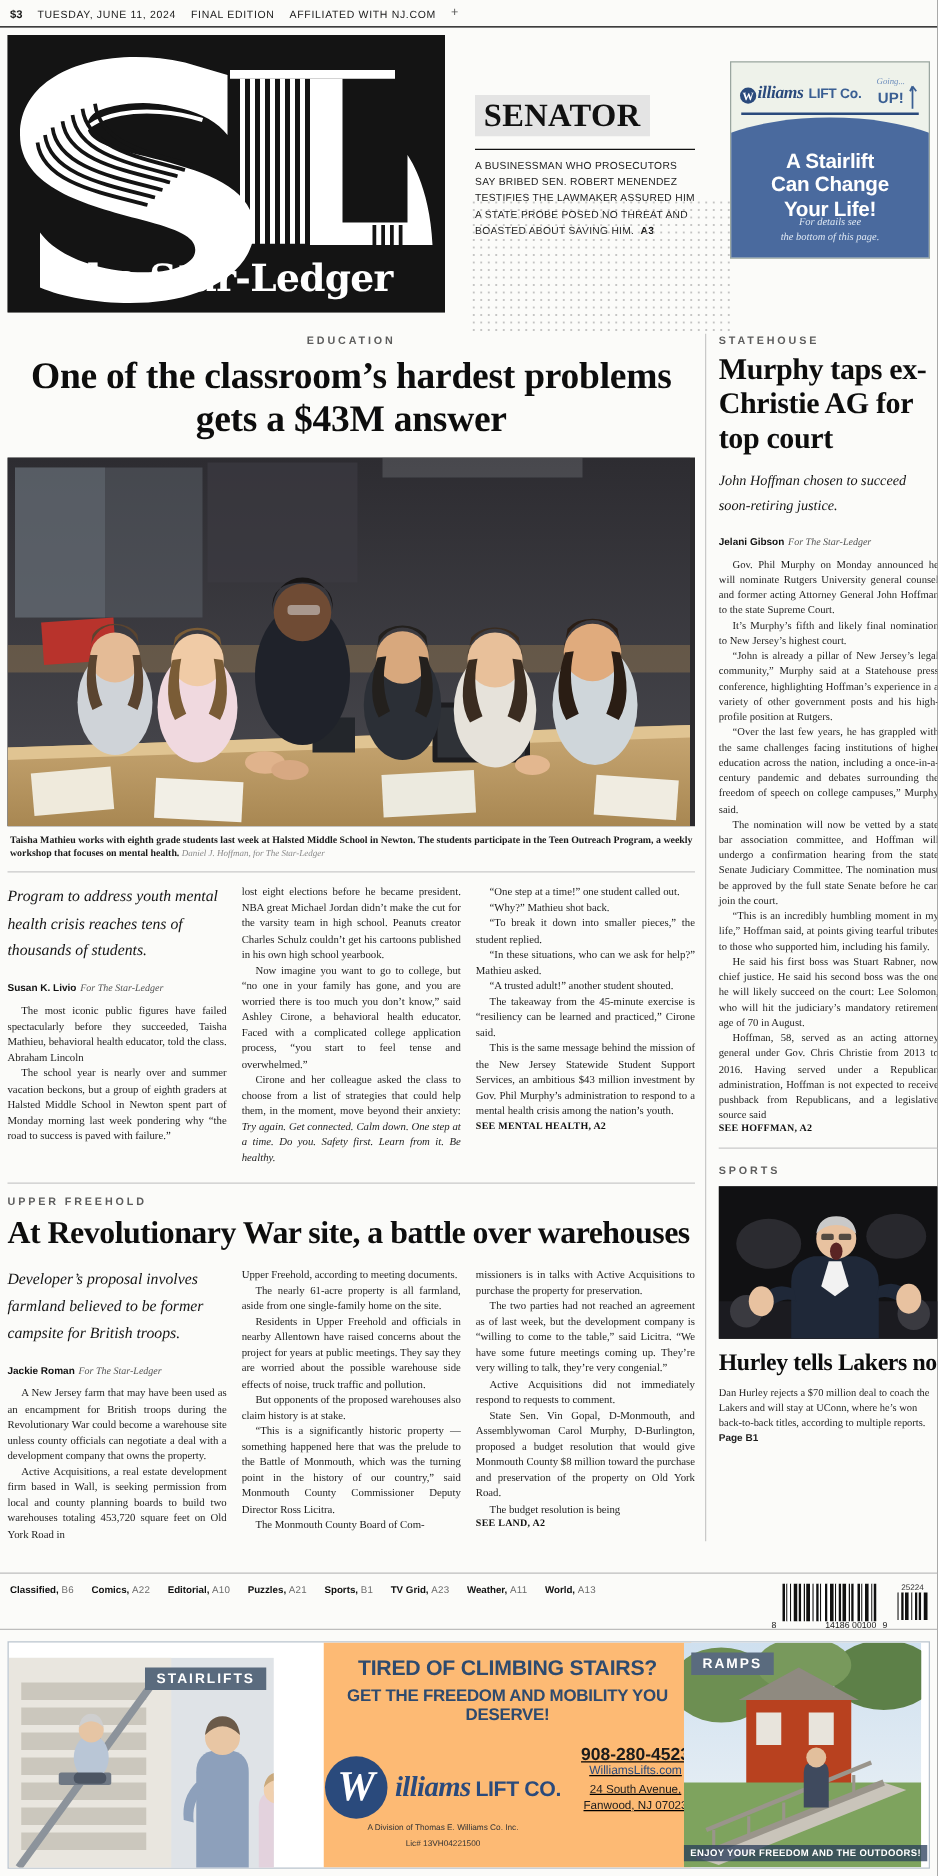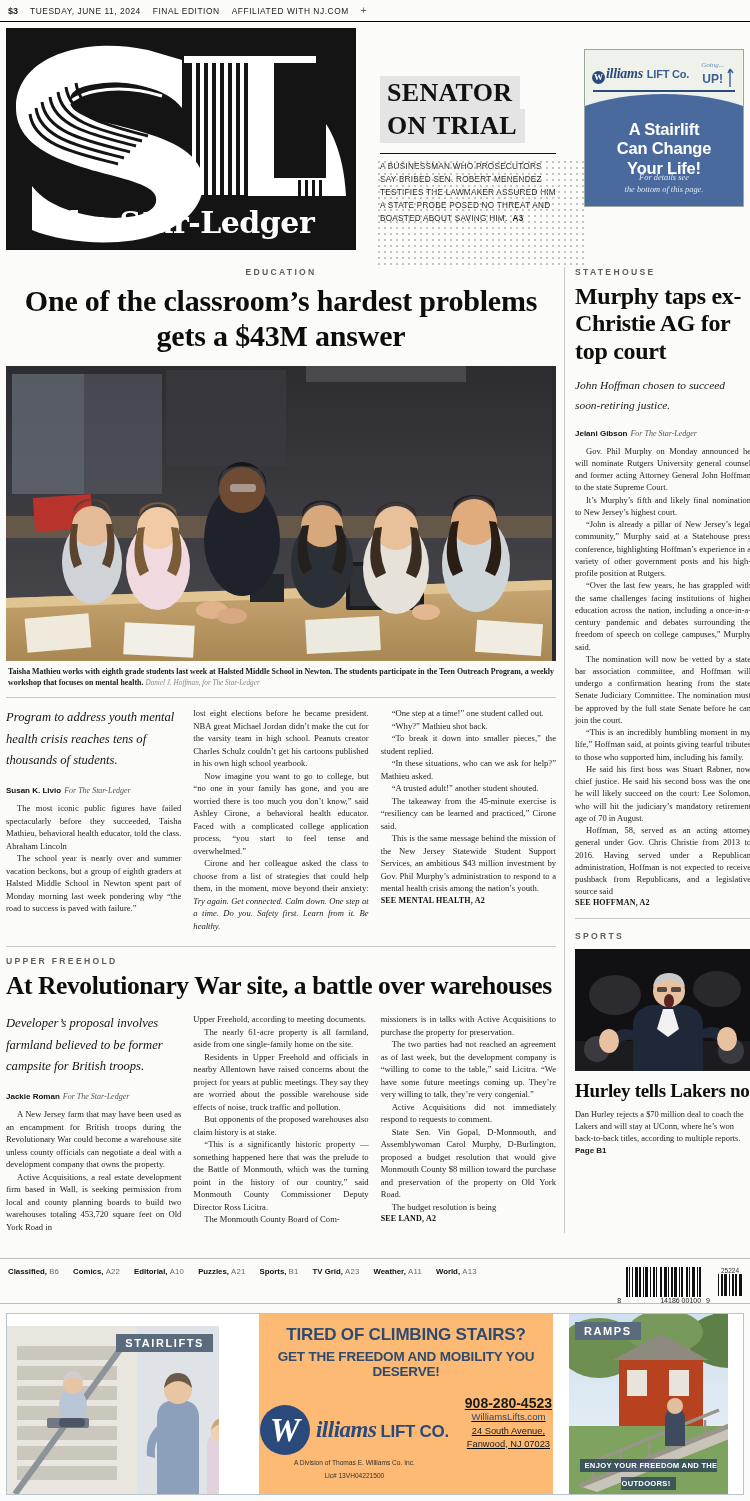--- a/index.html
+++ b/index.html
@@ -217,21 +217,21 @@
   }
   .bc-small{height:22px;}
   .bc-top{font-family:"Liberation Sans",sans-serif;font-size:6.5px;color:#333;text-align:right;}
 
   
   .bottomad{
     position:absolute;left:6px;right:6px;top:1313px;height:180px;
     border:1px solid #b9c3cd;background:#ffffff;overflow:hidden;
   }
   .ba-left{position:absolute;left:0;top:12px;width:212px;height:100%;overflow:hidden;}
-  .ba-right{position:absolute;right:15px;top:0;width:159px;height:100%;overflow:hidden;}
+  .ba-right{position:absolute;right:1px;top:0;width:195px;height:100%;overflow:hidden;}
   .ba-mid{position:absolute;left:252px;right:190px;top:0;bottom:0;background:#fdba74;}
   .tag{
     position:absolute;font-family:"Liberation Sans",sans-serif;font-weight:bold;
     color:#fff;background:#5a6b7e;font-size:11px;letter-spacing:1.6px;
     padding:3px 9px;
   }
   .ba-head{
     text-align:center;font-family:"Liberation Sans",sans-serif;font-weight:bold;
     color:#2e4a6e;font-size:17px;letter-spacing:-.2px;margin-top:11px;
   }
@@ -347,21 +347,20 @@
           <rect x="313" y="152" width="3" height="16"></rect>
         </g>
 
         <text x="175" y="205" text-anchor="middle" fill="#ffffff" font-family="DejaVu Serif, serif" font-weight="bold" font-size="30" letter-spacing="-0.5">The Star-Ledger</text>
       </svg>
 
     </div>
 
     <div class="teaser">
       <div class="teaser-kicker">SENATOR</div><br>
-      <div class="teaser-kicker">ON TRIAL</div>
       <div class="teaser-rule"></div>
       <div class="teaser-deck"><span>A BUSINESSMAN WHO PROSECUTORS SAY BRIBED SEN. ROBERT MENENDEZ TESTIFIES THE LAWMAKER ASSURED HIM A STATE PROBE POSED NO THREAT AND BOASTED ABOUT SAVING HIM.</span>&nbsp;&nbsp;<b>A3</b></div>
     </div>
 
     <div class="dots"></div>
 
     <div class="topad">
       <div class="logo-row">
         <div>
           <span class="wbadge">W</span><span class="wlogo">illiams</span>

